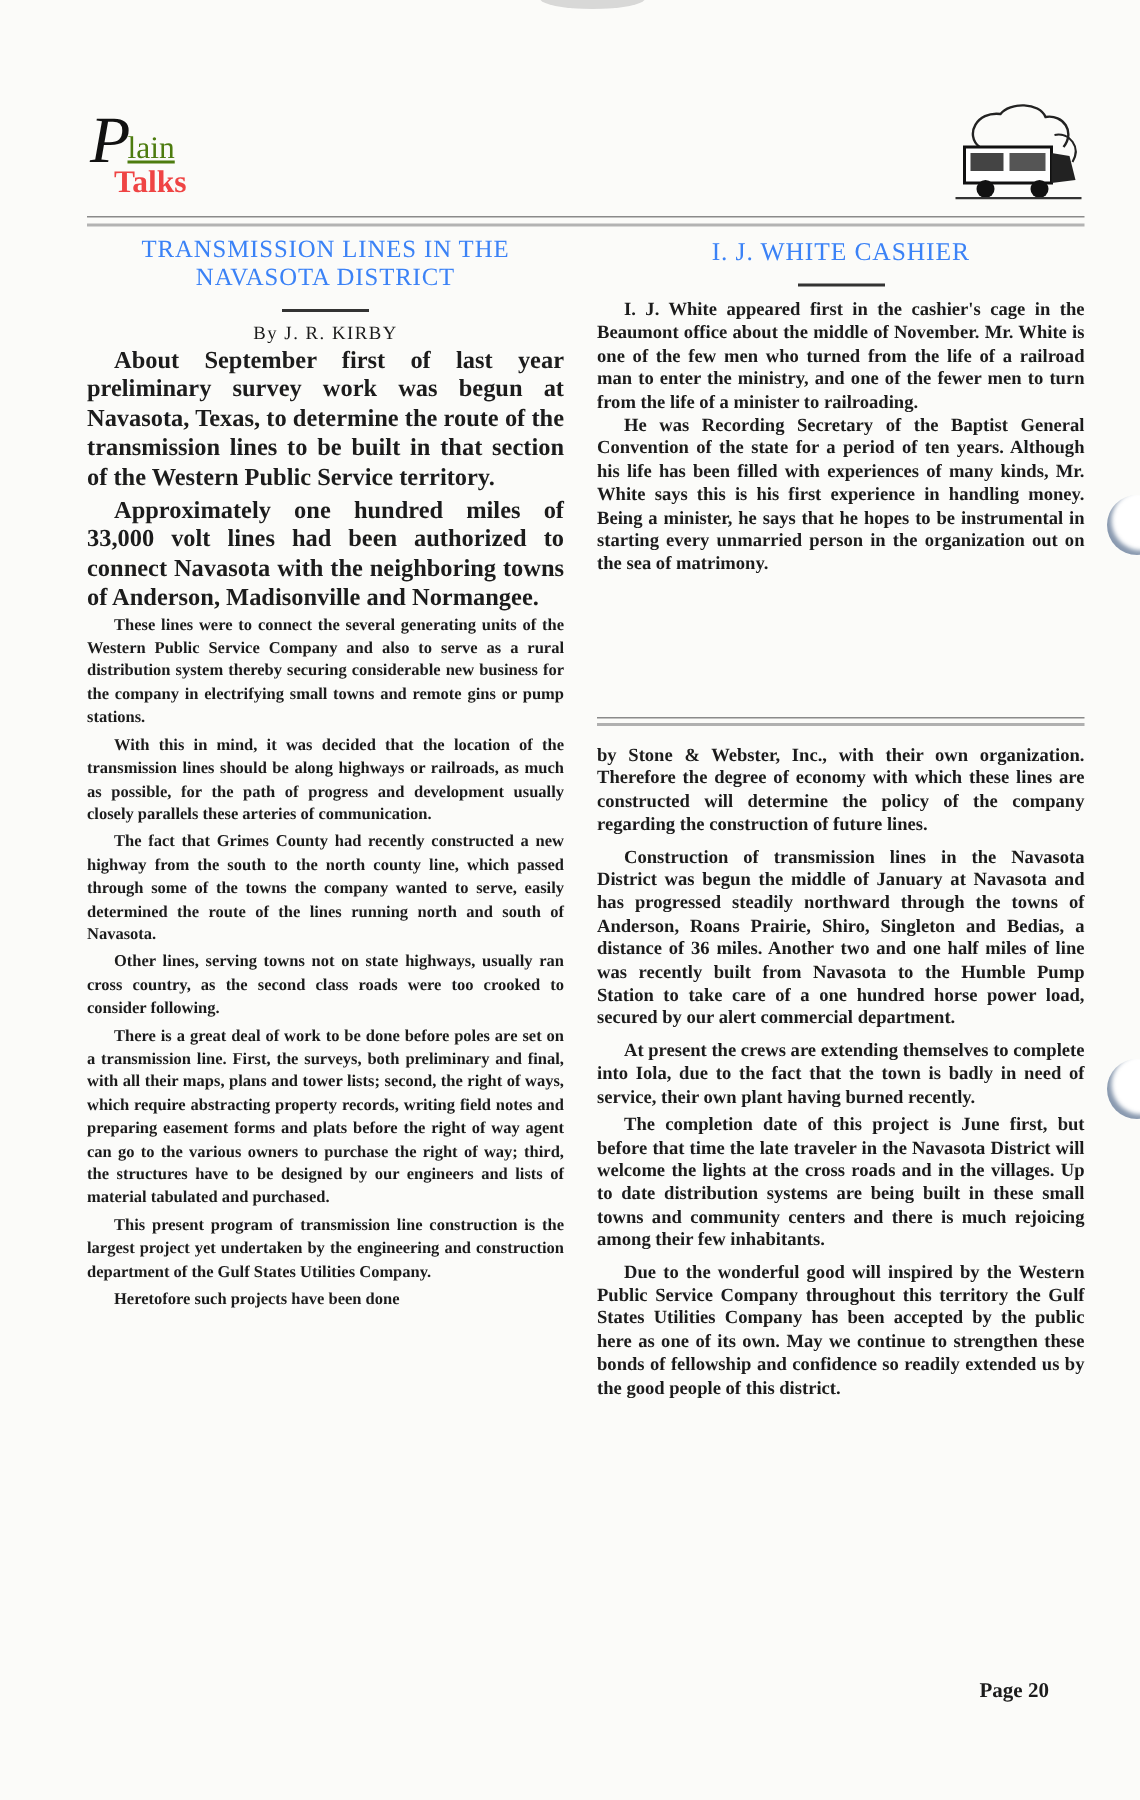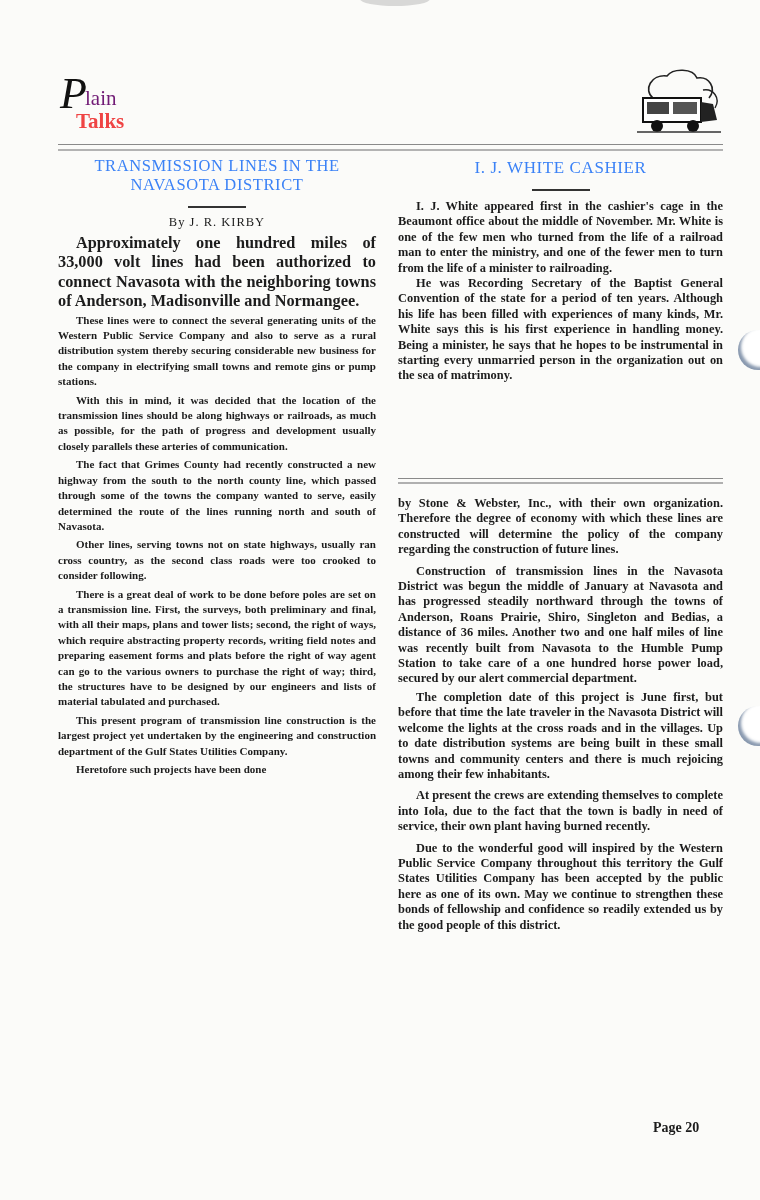--- a/index.html
+++ b/index.html
@@ -18,21 +18,21 @@
     position: absolute; right: -18px; width: 40px; height: 40px;
     border-radius: 50%; background: #ffffff;
     box-shadow: inset 3px -3px 3px rgba(40,70,110,.55);
   }
   .masthead { position: absolute; left: 58px; top: 74px; width: 665px; height: 72px; }
   .logo { position: absolute; left: 0; top: 0; width: 95px; height: 64px; }
   .logo .p-big {
     position: absolute; left: 2px; top: -6px; font-size: 44px; font-style: italic;
     font-family: "Liberation Serif", serif; color: #111;
   }
-  .logo .w1 { position: absolute; left: 27px; top: 12px; font-size: 21px; color:#701a75; }
+  .logo .w1 { position: absolute; left: 27px; top: 12px; font-size: 21px; color:#4d7c0f;text-decoration:underline; }
   .logo .w2 { position: absolute; left: 18px; top: 35px; font-size: 21px; color:#ef4444;font-weight:bold; }
   .truck { position: absolute; right: 0; top: -6px; width: 90px; height: 70px; }
   .rule-top {
     position: absolute; left: 58px; top: 144px; width: 665px; height: 4px;
     border-top: 1px solid #8a8a8a; border-bottom: 2px solid #b3b3b3;
   }
   .col { position: absolute; top: 156px; width: 318px; }
   .col.left { left: 58px; }
   h1.title {
     margin: 0; text-align: center; font-size: 16.5px; font-weight: normal;
@@ -84,20 +84,21 @@
 <div class="rule-top"></div>
 
 <div class="col left">
   <h1 class="title">
     <span>TRANSMISSION LINES IN THE</span><br>
     <span>NAVASOTA DISTRICT</span>
   </h1>
   <div class="short-rule" style="margin-top:12px;"></div>
   <div class="byline">By J. R. KIRBY</div>
   <div class="lead">
+    <p>About September first of last year preliminary survey work was begun at Navasota, Texas, to determine the route of the transmission lines to be built in that section of the Western Public Service territory.</p>
     <p class="para-gap">Approximately one hundred miles of 33,000 volt lines had been authorized to connect Navasota with the neighboring towns of Anderson, Madisonville and Normangee.</p>
   </div>
   <div class="body bold" style="margin-top:2px;">
     <p>These lines were to connect the several generating units of the Western Public Service Company and also to serve as a rural distribution system thereby securing considerable new business for the company in electrifying small towns and remote gins or pump stations.</p>
     <p class="para-gap">With this in mind, it was decided that the location of the transmission lines should be along highways or railroads, as much as possible, for the path of progress and development usually closely parallels these arteries of communication.</p>
     <p class="para-gap">The fact that Grimes County had recently constructed a new highway from the south to the north county line, which passed through some of the towns the company wanted to serve, easily determined the route of the lines running north and south of Navasota.</p>
     <p class="para-gap">Other lines, serving towns not on state highways, usually ran cross country, as the second class roads were too crooked to consider following.</p>
     <p class="para-gap">There is a great deal of work to be done before poles are set on a transmission line. First, the surveys, both preliminary and final, with all their maps, plans and tower lists; second, the right of ways, which require abstracting property records, writing field notes and preparing easement forms and plats before the right of way agent can go to the various owners to purchase the right of way; third, the structures have to be designed by our engineers and lists of material tabulated and purchased.</p>
     <p class="para-gap">This present program of transmission line construction is the largest project yet undertaken by the engineering and construction department of the Gulf States Utilities Company.</p>
     <p class="para-gap">Heretofore such projects have been done</p>
@@ -112,19 +113,19 @@
     <p>He was Recording Secretary of the Baptist General Convention of the state for a period of ten years. Although his life has been filled with experiences of many kinds, Mr. White says this is his first experience in handling money. Being a minister, he says that he hopes to be instrumental in starting every unmarried person in the organization out on the sea of matrimony.</p>
   </div>
 </div>
 
 <div class="rule-mid"></div>
 
 <div class="right-bottom right">
   <div class="body">
     <p style="text-indent:0;">by Stone &amp; Webster, Inc., with their own organization. Therefore the degree of economy with which these lines are constructed will determine the policy of the company regarding the construction of future lines.</p>
     <p class="para-gap" style="margin-top:6px;">Construction of transmission lines in the Navasota District was begun the middle of January at Navasota and has progressed steadily northward through the towns of Anderson, Roans Prairie, Shiro, Singleton and Bedias, a distance of 36 miles. Another two and one half miles of line was recently built from Navasota to the Humble Pump Station to take care of a one hundred horse power load, secured by our alert commercial department.</p>
+    <p class="para-gap" style="margin-top:6px;">At present the crews are extending themselves to complete into Iola, due to the fact that the town is badly in need of service, their own plant having burned recently.</p>
     <p class="para-gap">The completion date of this project is June first, but before that time the late traveler in the Navasota District will welcome the lights at the cross roads and in the villages. Up to date distribution systems are being built in these small towns and community centers and there is much rejoicing among their few inhabitants.</p>
-    <p class="para-gap" style="margin-top:6px;">At present the crews are extending themselves to complete into Iola, due to the fact that the town is badly in need of service, their own plant having burned recently.</p>
     <p class="para-gap" style="margin-top:6px;">Due to the wonderful good will inspired by the Western Public Service Company throughout this territory the Gulf States Utilities Company has been accepted by the public here as one of its own. May we continue to strengthen these bonds of fellowship and confidence so readily extended us by the good people of this district.</p>
   </div>
 </div>
 
 <div class="page-num">Page 20</div>
 
 </body></html>

